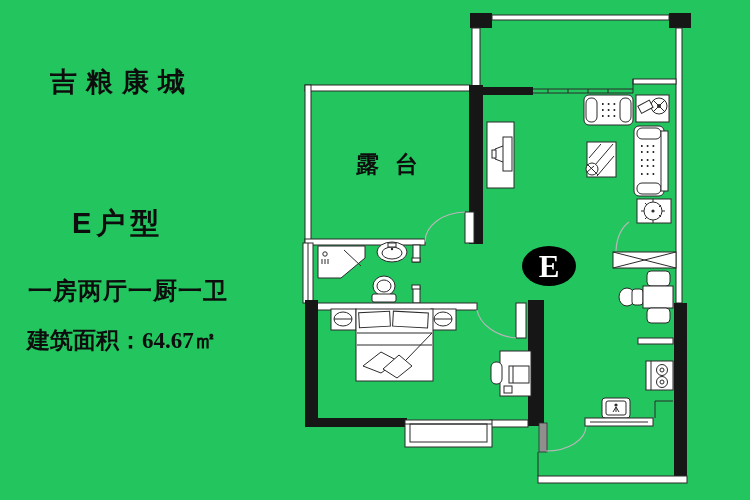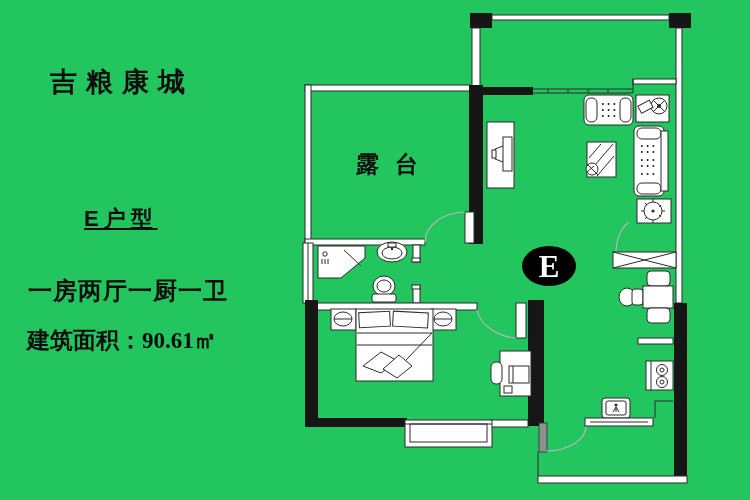--- a/index.html
+++ b/index.html
@@ -1,20 +1,20 @@
 <!DOCTYPE html>
 <html><head>
 <meta charset="utf-8">
 <style>
   html,body{margin:0;padding:0;background:#ffffff;}
   .stage{position:relative;width:750px;height:500px;background:#22c55e;overflow:hidden;
          font-family:"Liberation Sans","DejaVu Sans",sans-serif;color:#0d0d0d;}
   .info{position:absolute;white-space:nowrap;}
   .project{left:50px;top:64px;font-size:27px;font-weight:bold;letter-spacing:9px;}
-  .unit{left:84px;top:204px;font-size:22px;font-weight:bold;letter-spacing:5px;text-decoration:underline;}
+  .unit{left:72px;top:204px;font-size:29px;font-weight:bold;letter-spacing:5px;}
   .layout{left:28px;top:275px;font-size:24px;font-weight:bold;letter-spacing:1px;text-align:center;}
   .area{left:27px;top:325px;font-size:23px;font-weight:600;
         font-family:"Liberation Serif","DejaVu Serif",serif;}
   svg{position:absolute;left:0;top:0;}
   .blk{fill:#161616;stroke:none;}
   .dw{fill:#ffffff;stroke:#2b2b2b;stroke-width:1;}
   .ln{stroke:#2b2b2b;stroke-width:1;fill:none;}
   .furn{fill:#ffffff;stroke:#2b2b2b;stroke-width:1;}
   .arc{stroke:#b7b7b7;stroke-width:1.2;fill:none;}
   .dots{stroke:#2b2b2b;stroke-width:2;stroke-dasharray:1.6 4.2;fill:none;}
@@ -24,21 +24,21 @@
         font-size:31px;font-weight:bold;fill:#ffffff;}
 </style>
 </head>
 <body>
 
 <div class="stage">
 
   <div class="info project">吉粮康城</div>
   <div class="info unit">E户型</div>
   <div class="info layout">一房两厅一厨一卫</div>
-  <div class="info area">建筑面积：90.61㎡</div>
+  <div class="info area">建筑面积：64.67㎡</div>
 
   <svg width="750" height="500" viewBox="0 0 750 500">
 
     <g>
 
       <rect class="blk" x="470" y="13" width="22" height="15"></rect>
       <rect class="blk" x="669" y="13" width="22" height="15"></rect>
 
       <rect class="dw" x="492" y="15" width="177" height="5"></rect>
 

